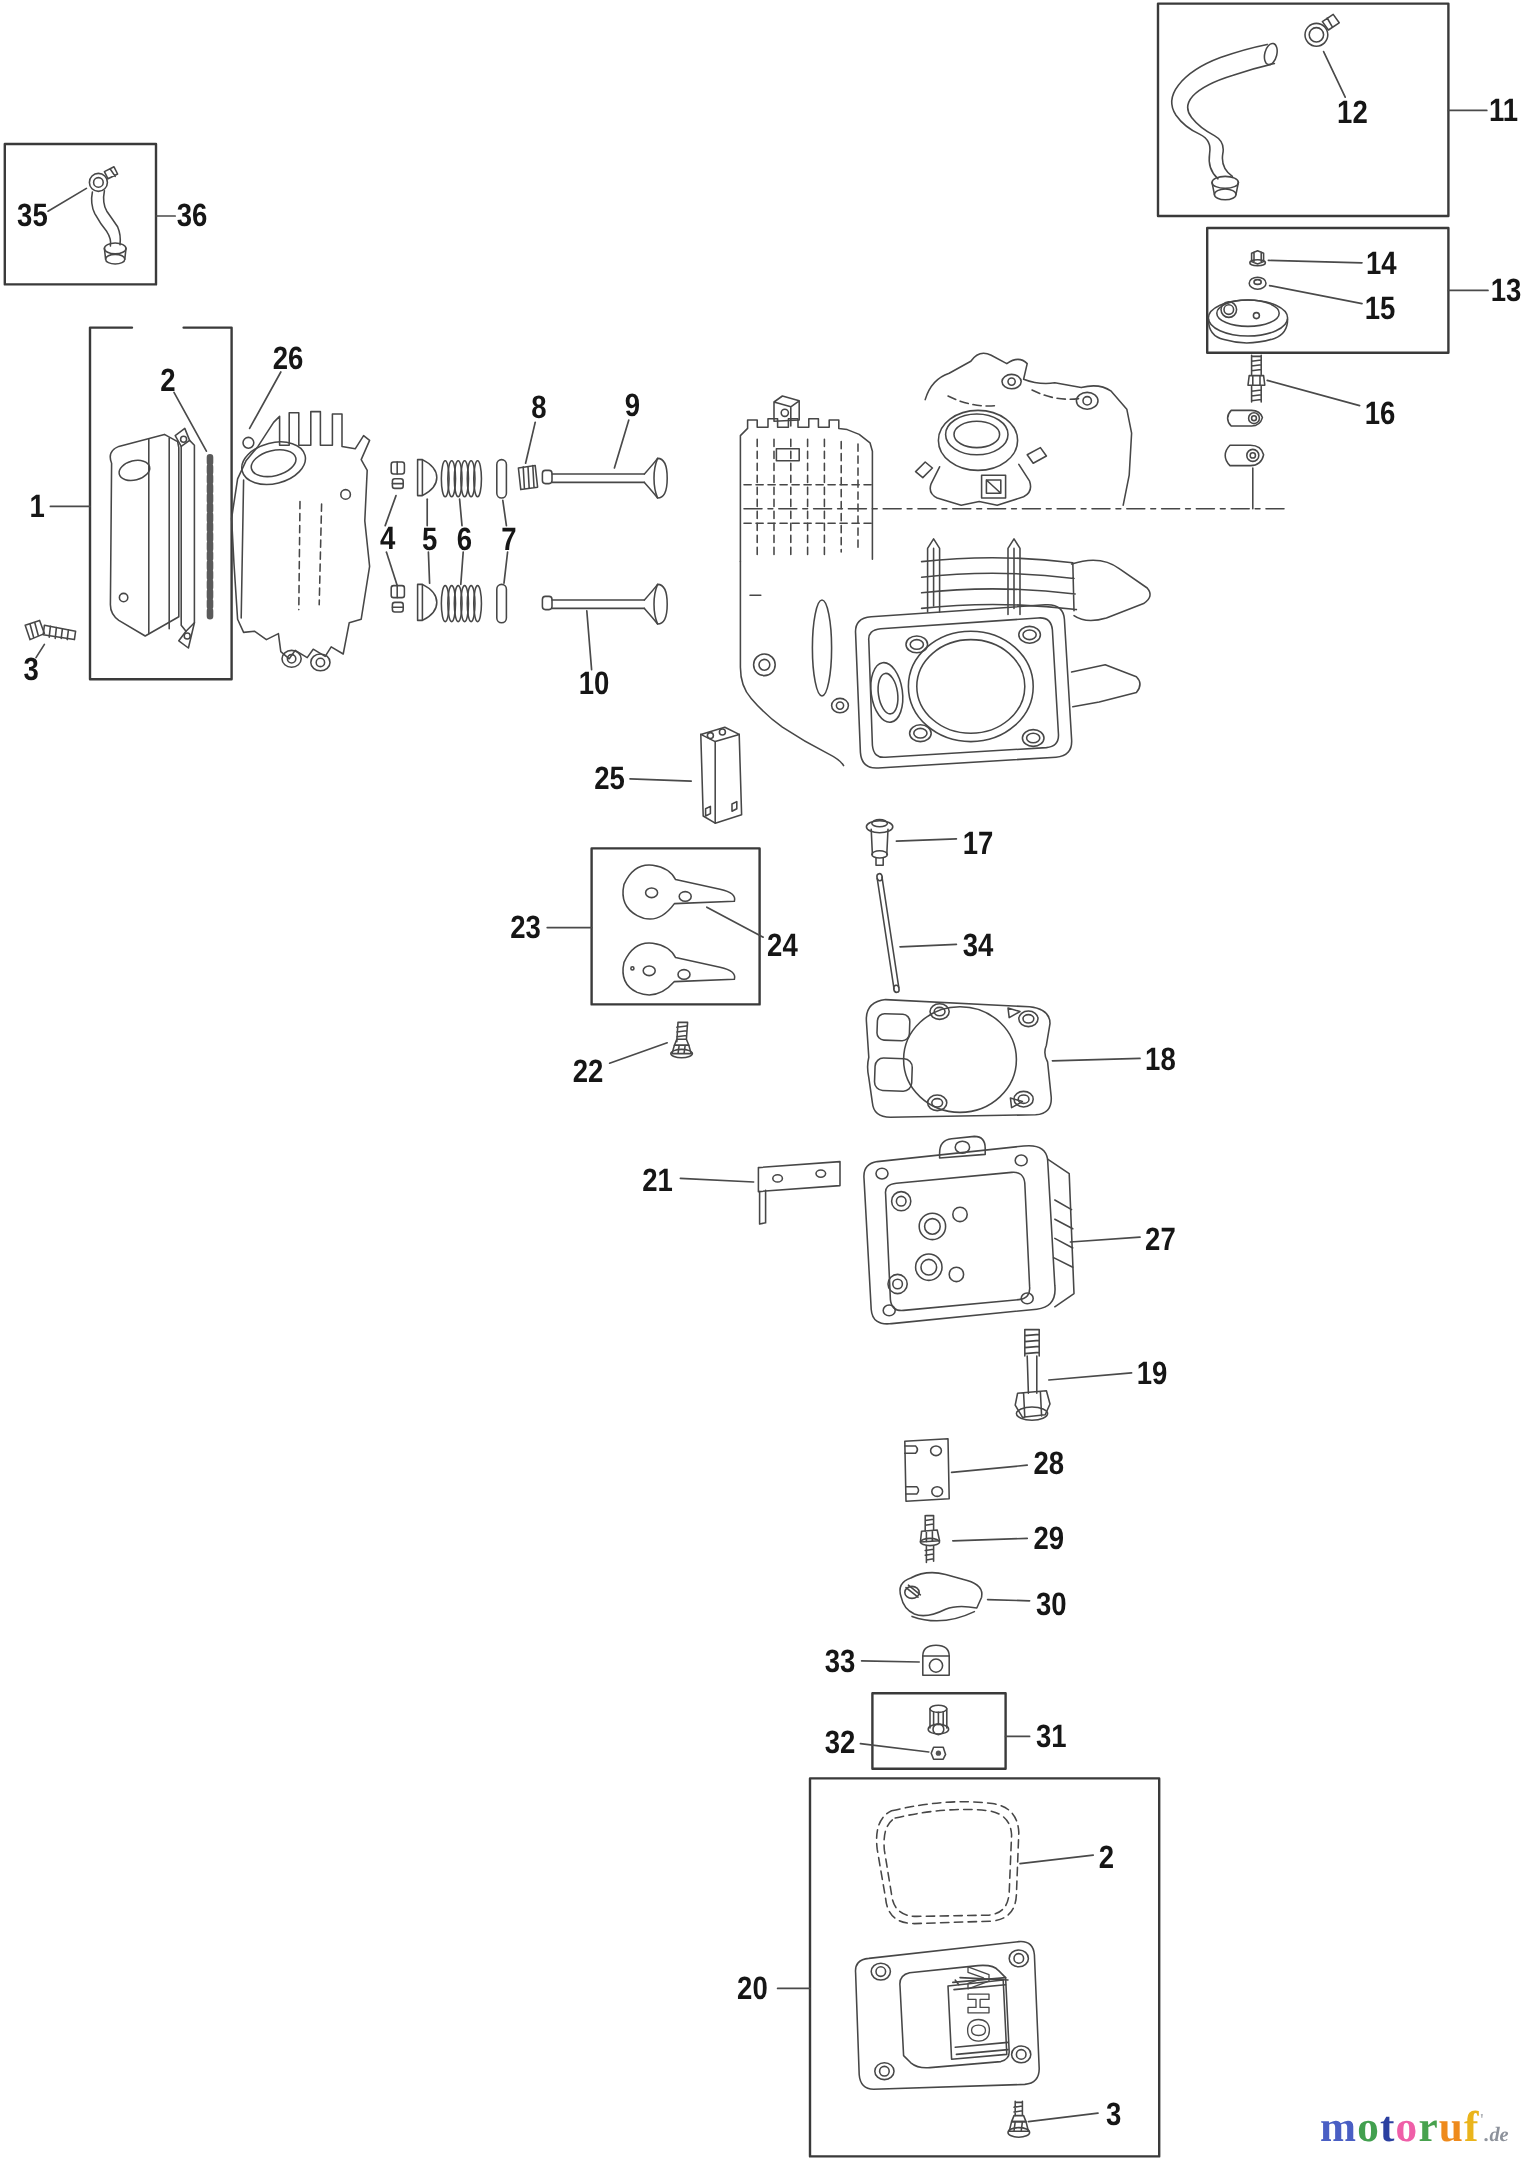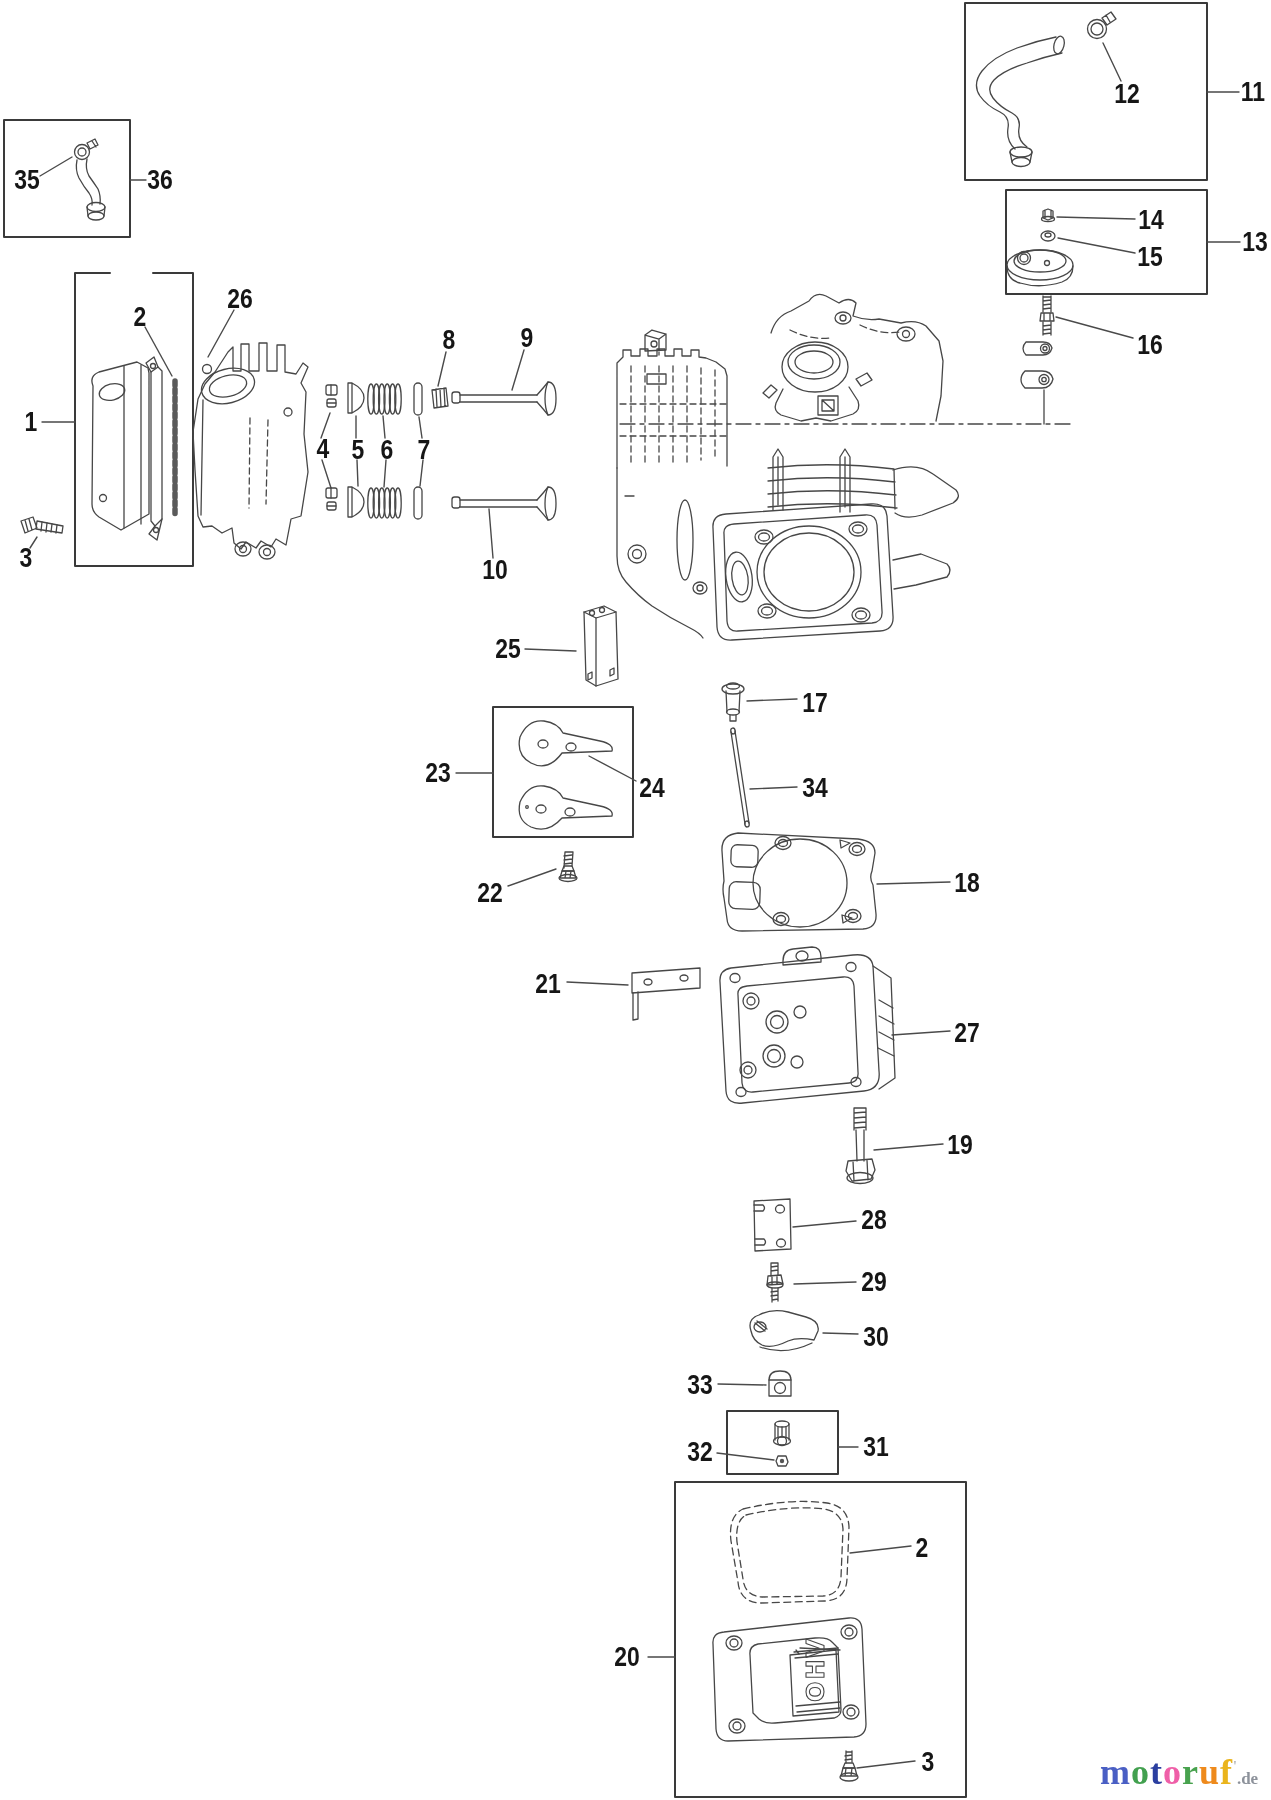--- a/index.html
+++ b/index.html
@@ -3,21 +3,21 @@
 <meta charset="utf-8">
 <style>
   html,body{margin:0;padding:0;background:#fff;}
   .stage{position:relative;width:1271px;height:1800px;background:#ffffff;overflow:hidden;
          font-family:"Liberation Sans",sans-serif;}
   .stage svg{position:absolute;left:0;top:0;}
   .co{position:absolute;transform:translate(-50%,-50%) scaleX(.85);
       font-weight:700;font-size:27px;color:#161616;white-space:nowrap;}
   .wm{position:absolute;left:1100px;top:1754px;font-family:"Liberation Serif",serif;
       font-weight:700;font-size:36px;line-height:1;white-space:nowrap;letter-spacing:1px;}
-  .wm .de{font-size:17px;letter-spacing:0;}
+  .wm .de{font-size:17px;letter-spacing:0;font-style:italic;}
   .wm .tick{font-size:14px;vertical-align:super;letter-spacing:0;}
 </style>
 </head>
 <body>
 
 <div class="stage">
 
 <svg width="1271" height="1800" viewBox="0 0 1271 1800">
   <g fill="none" stroke="#474747" stroke-width="1.3" stroke-linecap="round" stroke-linejoin="round">
 

